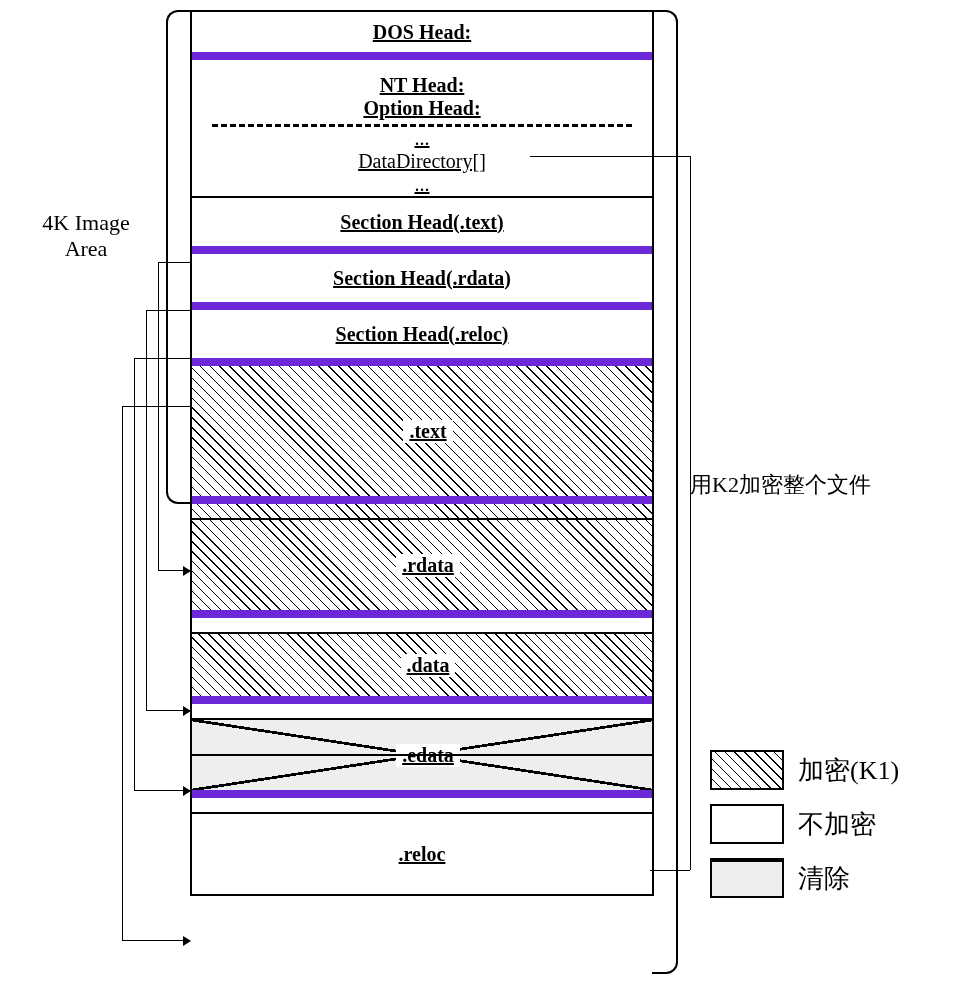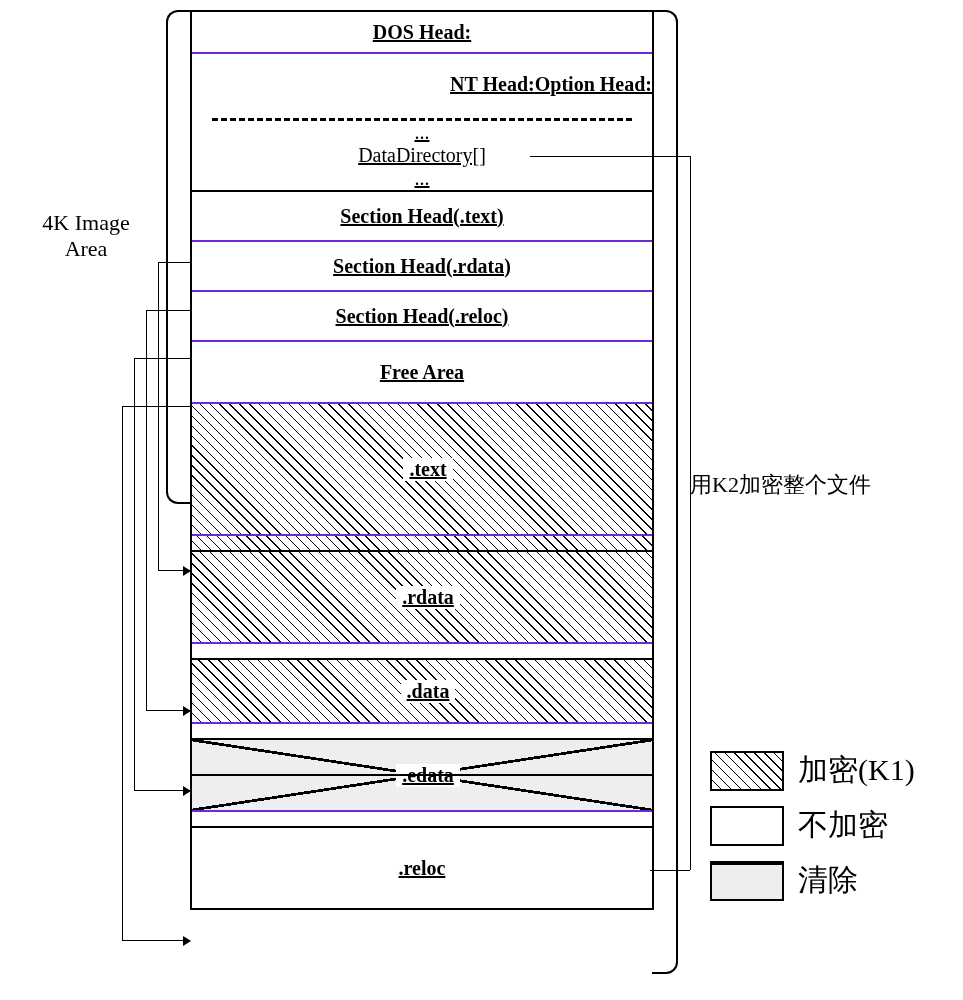--- a/index.html
+++ b/index.html
@@ -15,36 +15,36 @@
     height: 980px;
   }
   .main-block {
     position: absolute;
     left: 180px;
     top: 0;
     width: 460px;
     border: 2px solid #000;
   }
   .row {
-    border-bottom: 2px solid #6d28d9;
+    border-bottom: 8px solid #6d28d9;
     text-align: center;
     display: flex;
     align-items: center;
     justify-content: center;
     font-weight: bold;
     font-size: 20px;
     text-decoration: underline;
     position: relative;
   }
   .row:last-child { border-bottom: none; }
   .dos-head { height: 40px; }
   .nt-block { height: 136px; border-bottom: 2px solid #000; }
   .nt-upper {
     height: 60px;
-    display:flex; flex-direction:row; align-items:center; justify-content:flex-end;
+    display:flex; flex-direction:column; align-items:center; justify-content:flex-end;
     font-weight:bold; font-size:20px; text-decoration:underline;
   }
   .nt-dash {
     border-top: 3px dashed #000;
     margin: 4px 20px 0 20px;
   }
   .nt-lower {
     display:flex; flex-direction:column; align-items:center;
     font-size:20px; text-decoration:underline;
   }
@@ -82,21 +82,21 @@
   .right-curly {
     position:absolute; left:642px; top:0; height:960px; width:24px;
     border-right:2px solid #000; border-top:2px solid #000; border-bottom:2px solid #000;
     border-radius: 0 12px 12px 0;
   }
   .right-label {
     position:absolute; left:680px; top:460px; font-size:22px;
   }
   
   .legend {
-    position:absolute; left:700px; top:740px; font-size:30px;
+    position:absolute; left:700px; top:740px; font-size:26px;
   }
   .legend-row { display:flex; align-items:center; margin-bottom:14px; }
   .legend-box { width:70px; height:36px; border:2px solid #000; margin-right:14px; position:relative; }
   .legend-box.crossed::before {
     content:""; position:absolute; left:0; top:0; right:0; bottom:0;
     background: linear-gradient(to top right, transparent 48%, #000 48%, #000 52%, transparent 52%),
                 linear-gradient(to top left, transparent 48%, #000 48%, #000 52%, transparent 52%);
   }
   
   .conn { position:absolute; background:#000; }
@@ -136,21 +136,20 @@
       <div class="nt-lower">
         <span>...</span>
         <span style="font-weight:normal;">DataDirectory[]</span>
         <span>...</span>
       </div>
     </div>
 
     <div class="row sh">Section Head(.text)</div>
     <div class="row sh">Section Head(.rdata)</div>
     <div class="row sh">Section Head(.reloc)</div>
-    <div class="row free">Free Area</div>
 
     <div class="row hatched text-section">
       <div class="label-center">
           <span>.text</span>
         </div>
     </div>
 
 
     <div class="thin-hatch hatched"></div>
     <div class="row hatched rdata-section">

